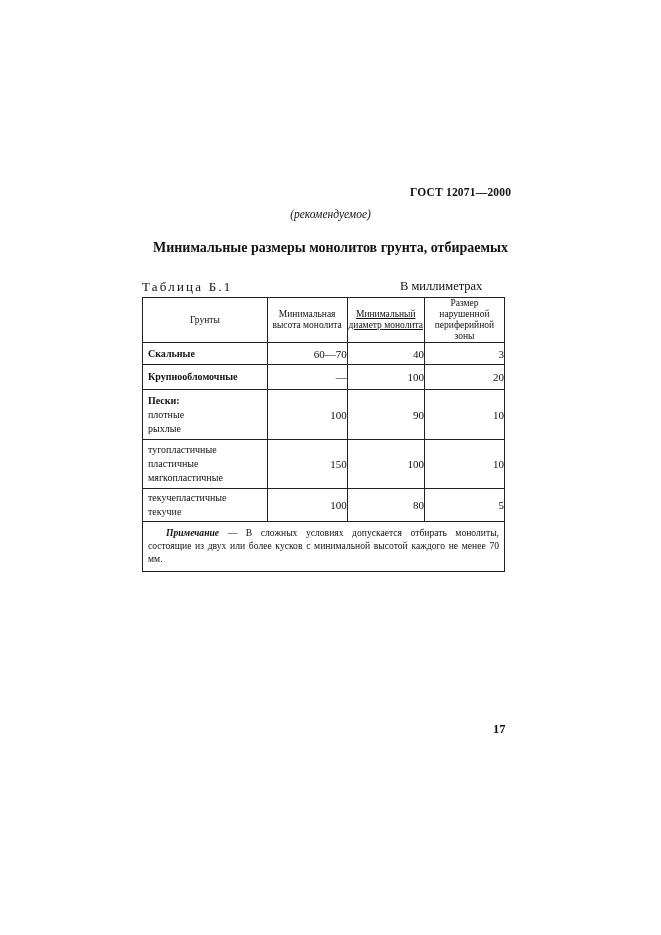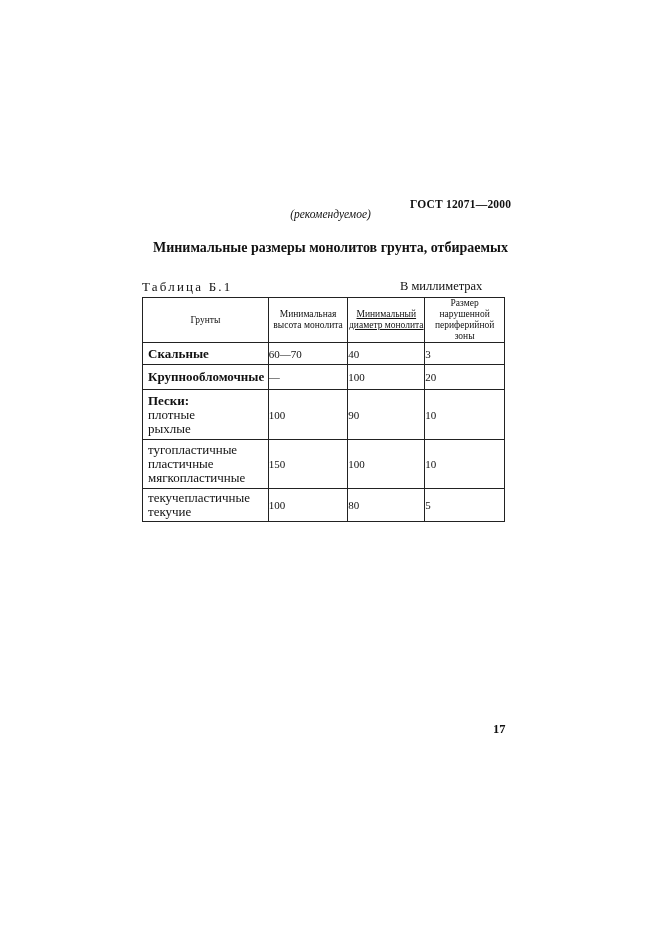--- a/index.html
+++ b/index.html
@@ -2,39 +2,39 @@
 <html><head>
   <meta charset="utf-8">
   <style>
     html, body { margin: 0; padding: 0; }
     body {
       width: 661px; height: 935px; background: #ffffff; position: relative;
       font-family: "Liberation Serif", "DejaVu Serif", serif; color: #111;
       overflow: hidden;
     }
     .abs { position: absolute; }
-    .doc-code { left: 410px; top: 186px; font-size: 11.5px; font-weight: bold; letter-spacing: 0.2px; margin-top: 12px; }
+    .doc-code { left: 410px; top: 186px; font-size: 11.5px; font-weight: bold; letter-spacing: 0.2px; }
     .appendix { left: 0; width: 661px; top: 207px; text-align: center; font-size: 11.5px; font-style: italic; line-height: 14px; }
     .title { left: 0; width: 661px; top: 240px; text-align: center; font-size: 14px; font-weight: bold; line-height: 16px; }
     .table-label { left: 142px; top: 279px; font-size: 13px; letter-spacing: 2.2px; }
     .units { left: 400px; width: 105px; top: 279px; font-size: 12.5px; }
     table.data {
       position: absolute; left: 142px; top: 297px; width: 363px;
       border-collapse: collapse; font-size: 10.5px;
     }
     table.data td, table.data th {
       border: 1px solid #222; padding: 0; vertical-align: middle;
     }
     table.data th { font-weight: normal; font-size: 9.5px; line-height: 11px; text-align: center; height: 32px; }
     .c0 { width: 125px; }
     .c1 { width: 80px; }
     .c2 { width: 77px; text-decoration: underline; }
     .c3 { width: 80px; }
-    td.name { text-align: left; padding-left: 5px !important; line-height: 14px; font-size: 13px; }
-    td.num { text-align: left; font-size: 11px; }
+    td.name { text-align: left; padding-left: 5px !important; line-height: 14px; font-size: 10px; }
+    td.num { text-align: right; font-size: 11px; }
     .bold { font-weight: bold; }
     .note-cell { text-align: justify; font-size: 9.6px; line-height: 13px; padding: 4px 5px 6px 5px !important; border-top: 1px solid #222; }
     .note-cell .indent { display: inline-block; width: 18px; }
     .note-label { font-weight: bold; font-style: italic; }
     .page-num { left: 493px; top: 722px; font-size: 12.5px; font-weight: bold; }
   </style>
 </head>
 <body>
 
 <div class="abs doc-code">ГОСТ 12071—2000</div>
@@ -94,16 +94,19 @@
     </tr>
     <tr style="height:33px">
       <td class="name">
         <div>текучепластичные</div>
         <div>текучие</div>
       </td>
       <td class="num">100</td>
       <td class="num">80</td>
       <td class="num">5</td>
     </tr>
+    <tr>
+      <td colspan="4" class="note-cell"><span class="indent"></span><span class="note-label">Примечание</span><span> — В сложных условиях допускается отбирать монолиты, состоящие из двух или более кусков с минимальной высотой каждого не менее 70 мм.</span></td>
+    </tr>
   </tbody>
 </table>
 
 <div class="abs page-num">17</div>
 
 </body></html>

